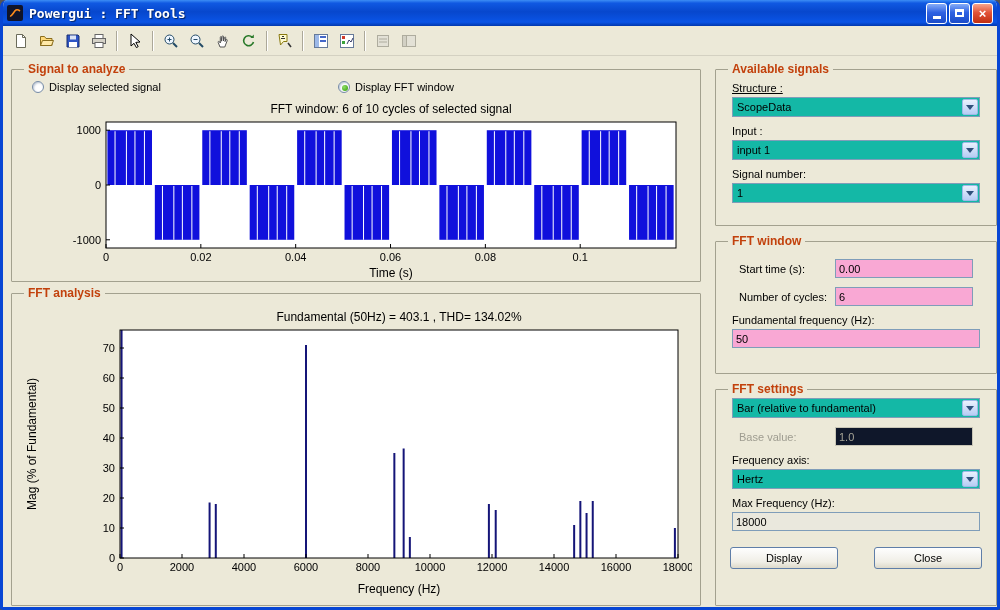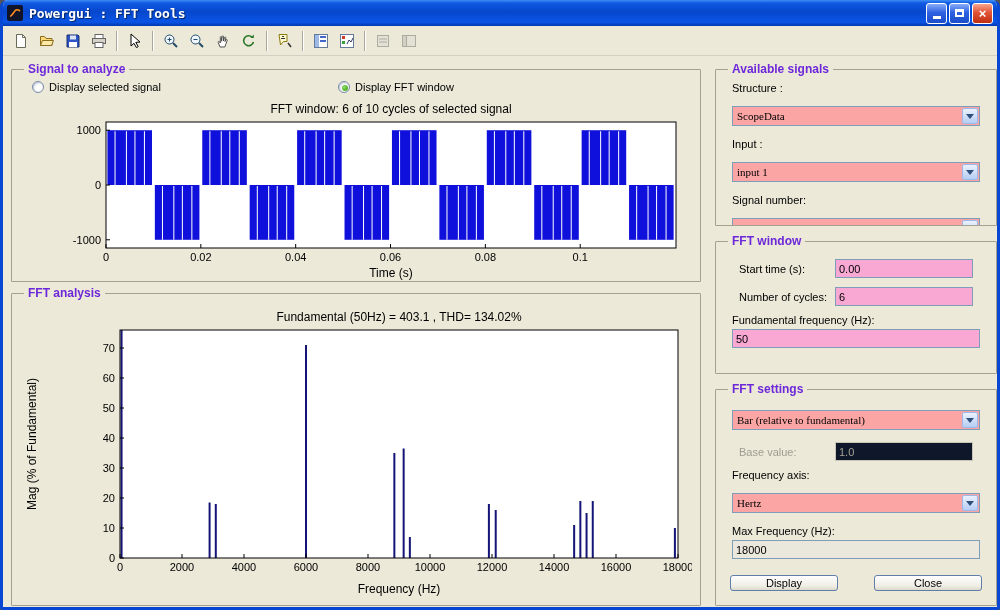--- a/index.html
+++ b/index.html
@@ -30,62 +30,62 @@
   .tbtn { width:24px; height:23px; display:flex; align-items:center; justify-content:center;
     background:transparent; border:1px solid transparent; padding:0; margin:0 1px; }
   .tbtn[disabled] { opacity:.9; }
   .tsep { width:2px; height:20px; margin:0 4px; border-left:1px solid #aca899; border-right:1px solid #fff; }
 
   
   .client { position:relative; flex:1; background:#ece9d8; }
 
   fieldset.group { position:absolute; margin:0; padding:2px 8px 4px;
     border:1px solid #a3a18f; border-radius:1px; overflow:hidden; }
-  fieldset.group legend { color:#6d28d9; font:bold 12px "Liberation Sans",sans-serif; padding:0 4px; margin-left:4px; }
+  fieldset.group legend { color:#c2410c; font:bold 12px "Liberation Sans",sans-serif; padding:0 4px; margin-left:4px; }
 
   .group-signal { left:8px;  top:6px;   width:690px; height:220px; }
   .group-fft    { left:8px;  top:230px; width:690px; height:320px; }
   .group-avail  { left:712px; top:6px;   width:282px; height:164px; }
   .group-fftwin { left:712px; top:178px; width:282px; height:140px; }
   .group-fftset { left:712px; top:326px; width:282px; height:224px; }
 
   .radio-row { position:relative; height:22px; }
   .radio-item { position:absolute; top:3px; display:flex; align-items:center; gap:5px; cursor:default; }
   .radio-item.r1 { left:12px; }
   .radio-item.r2 { left:294px;padding-left:24px; }
   .radio { width:12px; height:12px; border-radius:50%; background:#fff; border:1px solid #758aa5;
     box-shadow:inset 1px 1px 2px rgba(60,90,130,.35); position:relative; }
   .radio.checked::after { content:''; position:absolute; left:3px; top:3px; width:6px; height:6px;
     border-radius:50%; background:radial-gradient(circle at 35% 35%, #8fdd6a, #2f9a00); }
   .radio-lbl { font-size:11px; color:#000; }
 
   
   .lbl { font-size:11px; color:#000; margin:8px 8px 3px; }
-  .lbl.first { margin-top:4px; }
+  .lbl.first { margin-top:4px;text-decoration:underline; }
   .lbl.dis { color:#9e9c90; }
 
-  .combo { height:20px; background:#fca5a5; border:1px solid #7f9db9; position:relative; margin:12px 8px;font-family:Liberation Serif, serif; }
+  .combo { height:20px; background:#14b8a6; border:1px solid #7f9db9; position:relative; margin:0 8px; }
   .combo-val { position:absolute; left:4px; top:3px; font-size:11px; white-space:nowrap; }
   .combo-btn { position:absolute; right:1px; top:1px; bottom:1px; width:16px;
     background:linear-gradient(#eaf1fd,#b6cdf4); border:1px solid #9db9e8; border-radius:2px;
     display:flex; align-items:center; justify-content:center; }
   .arr { width:0; height:0; border:4px solid transparent; border-top:5px solid #30507c; margin-top:5px; }
 
   .txt { height:19px; border:1px solid #7f9db9; font:11px "Liberation Sans",sans-serif;
     padding:0 3px; background:#f9a8d4; color:#000; }
   .txt.dis { background:#0f172a; color:#a6a496; border-color:#c9c6b6; }
   .txt.gray { background:#eae8dd; }
   .txt.wide { display:block; width:calc(100% - 16px); margin:0 8px; }
 
   .form-row { display:flex; align-items:center; justify-content:space-between; margin:9px 15px 0; }
   .form-row .lbl { margin:0; }
   .form-row .txt { width:138px; }
 
   .btn-row { display:flex; justify-content:space-between; margin:16px 6px 0; }
-  .xp-btn { width:108px; height:16px; font:11px "Liberation Sans",sans-serif; color:#000;
+  .xp-btn { width:108px; height:22px; font:11px "Liberation Sans",sans-serif; color:#000;
     background:linear-gradient(#fefefe,#f0eee6 70%,#ddd9cb); border:1px solid #5f7ea8; border-radius:3px; }
 
   svg text { user-select:none; }
 </style>
 </head>
 <body>
 
 <div class="window">
 
   <div class="titlebar">

